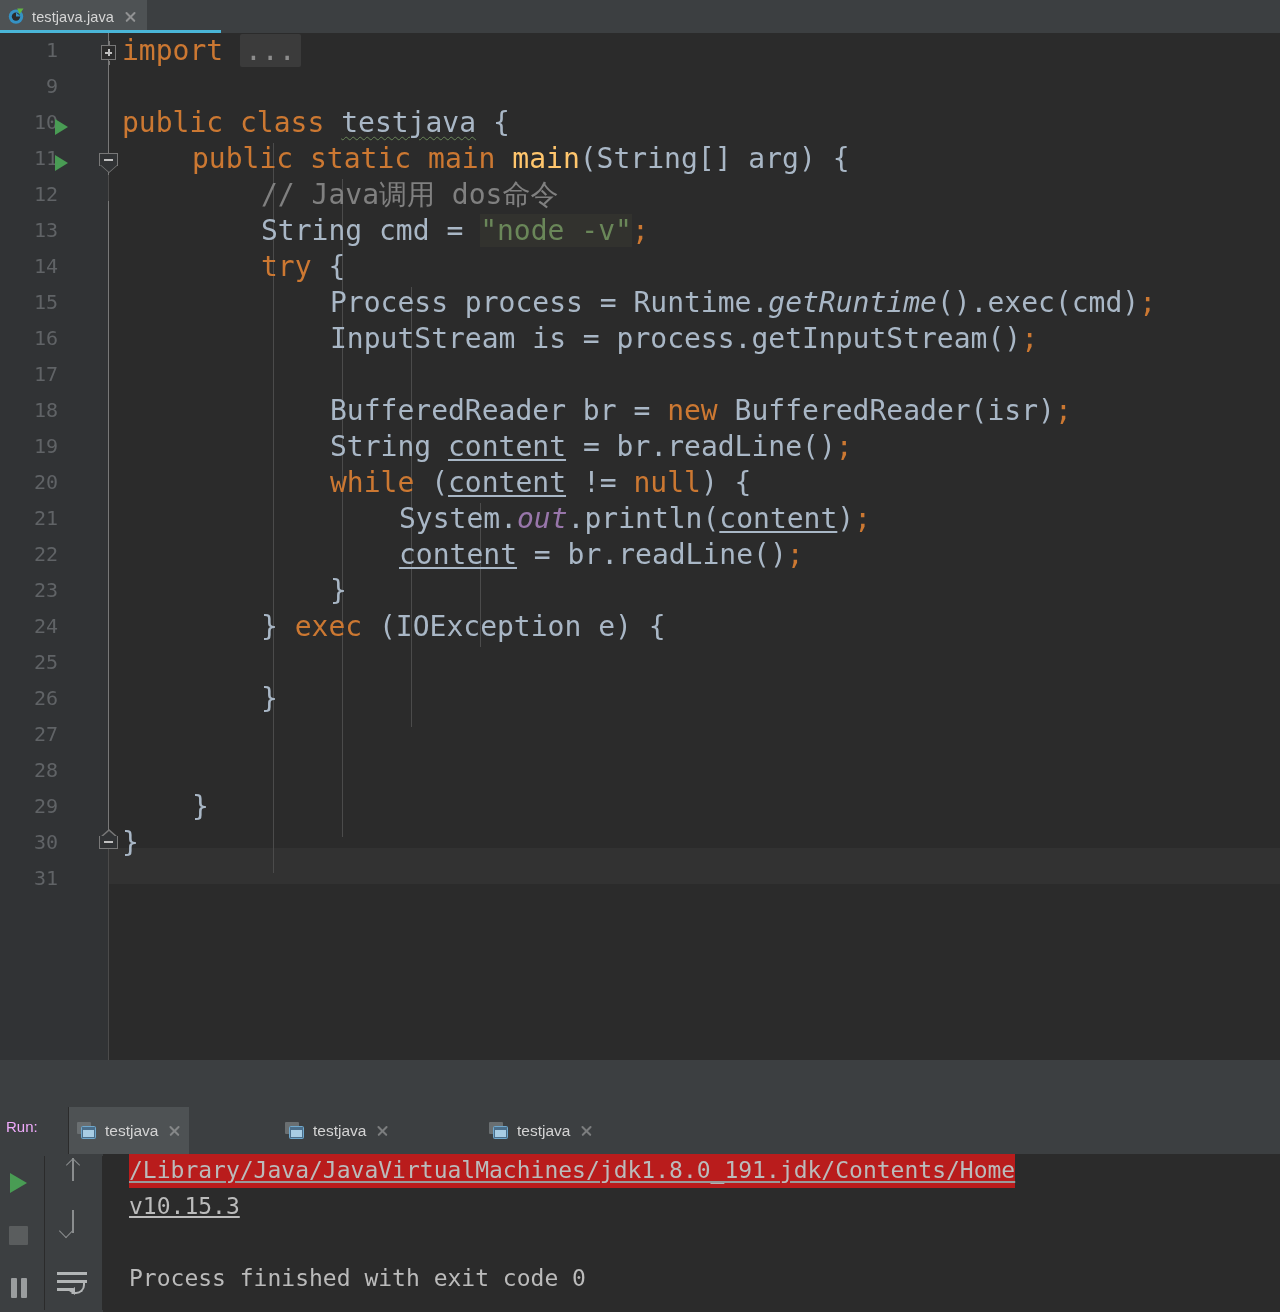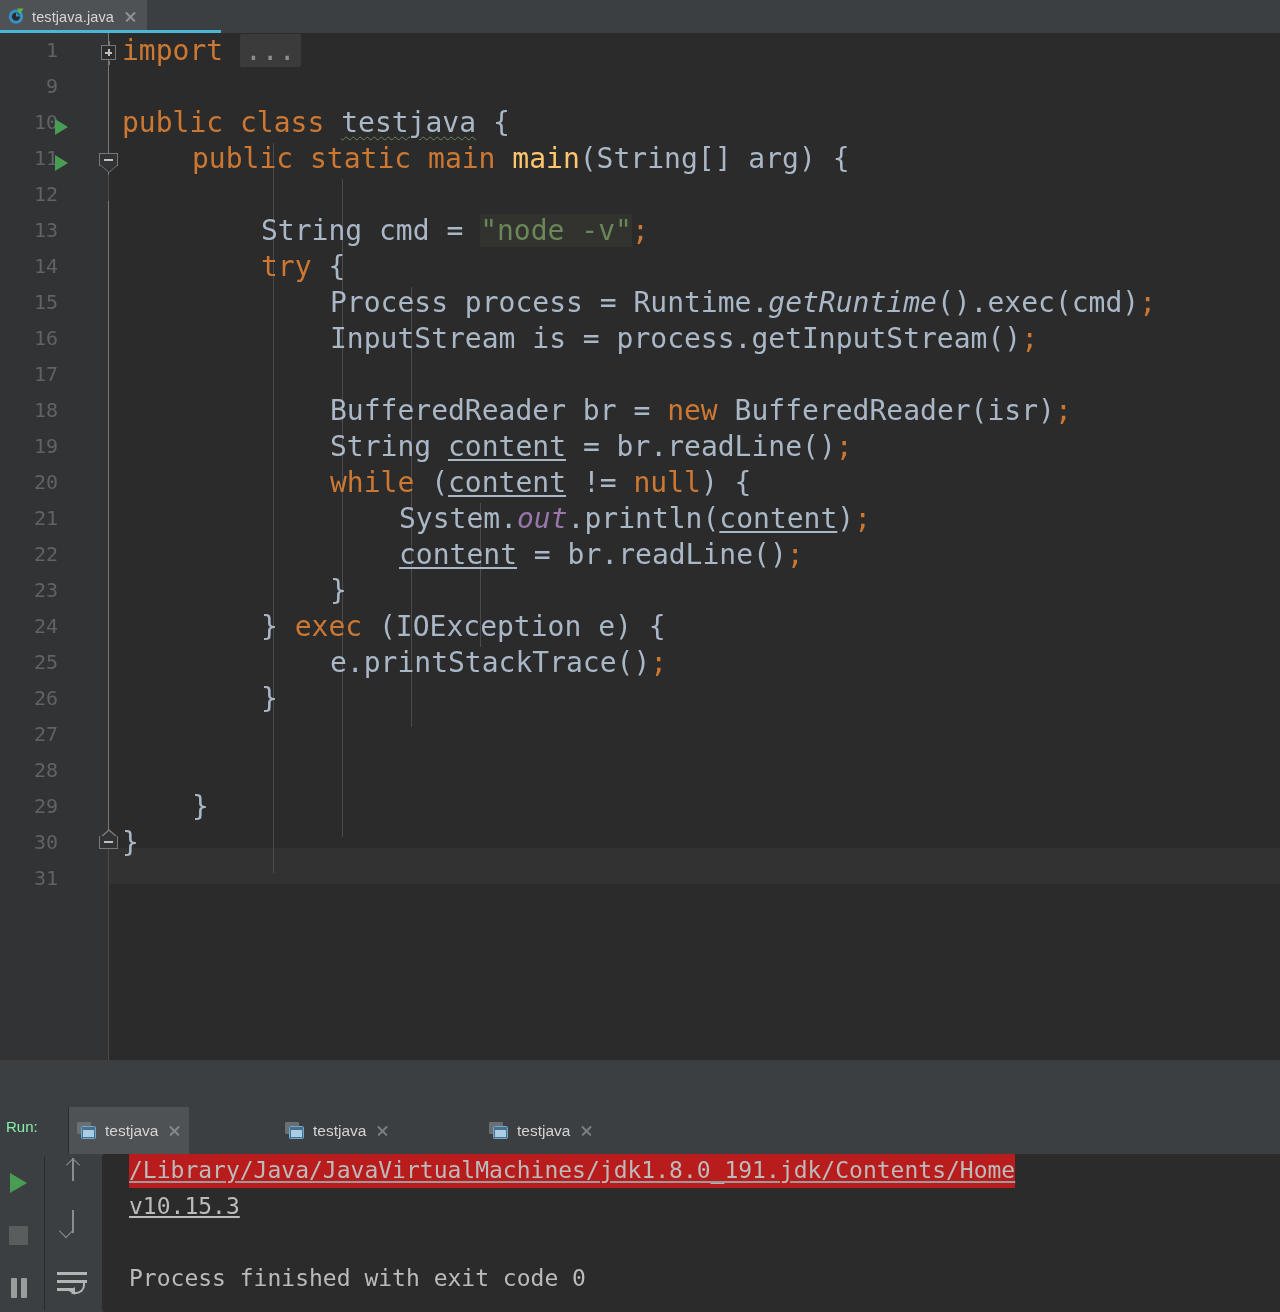--- a/index.html
+++ b/index.html
@@ -162,21 +162,21 @@
     background:#3b3b3b; color:#8d8d8d; padding: 0 5px; border-radius:2px;
   }
 
   
   .runpanel {
     position: absolute; left: 0; top: 1060px; width: 1280px; height: 252px;
     background: #3c3f41;
   }
   .run-label {
     position: absolute; left: 6px; top: 58px;
-    font-size: 15px; color: #86efac;
+    font-size: 15px; color: #f0abfc;
   }
   .run-sep-v {
     position: absolute; top: 47px; width: 1px; height: 47px; background: #2b2b2b;
   }
   .runtab {
     position: absolute; top: 47px; height: 47px;
     display: flex; align-items: center; padding: 0 8px;
   }
   .runtab.active { background: #4e5254; }
   .runtab .rt-icon { width: 20px; height: 18px; position: relative; margin-right: 8px; flex:0 0 auto; }
@@ -350,20 +350,21 @@
       <div class="iguide" style="left:303px; top:254px;  height:406px;"></div>
       <div class="iguide" style="left:303px; top:658px;  height:36px;"></div>
       <div class="iguide" style="left:372px; top:470px;  height:144px;"></div>
 
       <div class="code" style="left:14px; top:0px;"><span class="kw">import</span> <span class="fold-ellipsis">...</span></div>
 
       <div class="code" style="left:14px; top:72px;"><span class="kw">public</span> <span class="kw">class</span> <span class="err-wave">testjava</span> <span>{</span></div>
 
       <div class="code" style="left:84px; top:108px;"><span class="kw">public</span> <span class="kw">static</span> <span class="kw">main</span> <span class="meth">main</span><span>(String[] arg) {</span></div>
 
+      <div class="code cmt" style="left:153px; top:144px;">// Java调用 dos命令</div>
 
       <div class="code" style="left:153px; top:180px;"><span>String cmd = </span><span class="str">"node -v"</span><span class="semi">;</span></div>
 
       <div class="code" style="left:153px; top:216px;"><span class="kw">try</span> <span>{</span></div>
 
       <div class="code" style="left:222px; top:252px;"><span>Process process = Runtime.</span><span class="stat">getRuntime</span><span>().exec(cmd)</span><span class="semi">;</span></div>
 
       <div class="code" style="left:222px; top:288px;"><span>InputStream is = process.getInputStream()</span><span class="semi">;</span></div>
 
 
@@ -374,21 +375,20 @@
       <div class="code" style="left:222px; top:432px;"><span class="kw">while</span><span> (</span><span class="ident-u">content</span><span> != </span><span class="kw">null</span><span>) {</span></div>
 
       <div class="code" style="left:291px; top:468px;"><span>System.</span><span class="field">out</span><span>.println(</span><span class="ident-u">content</span><span>)</span><span class="semi">;</span></div>
 
       <div class="code" style="left:291px; top:504px;"><span class="ident-u">content</span><span> = br.readLine()</span><span class="semi">;</span></div>
 
       <div class="code" style="left:222px; top:540px;">}</div>
 
       <div class="code" style="left:153px; top:576px;"><span>} </span><span class="kw">exec</span><span> (IOException e) {</span></div>
 
-      <div class="code" style="left:222px; top:612px;"><span>e.printStackTrace()</span><span class="semi">;</span></div>
 
       <div class="code" style="left:153px; top:648px;">}</div>
 
       <div class="code" style="left:84px; top:756px;">}</div>
 
       <div class="code" style="left:14px; top:792px;">}</div>
 
     </div>
   </div>
 

